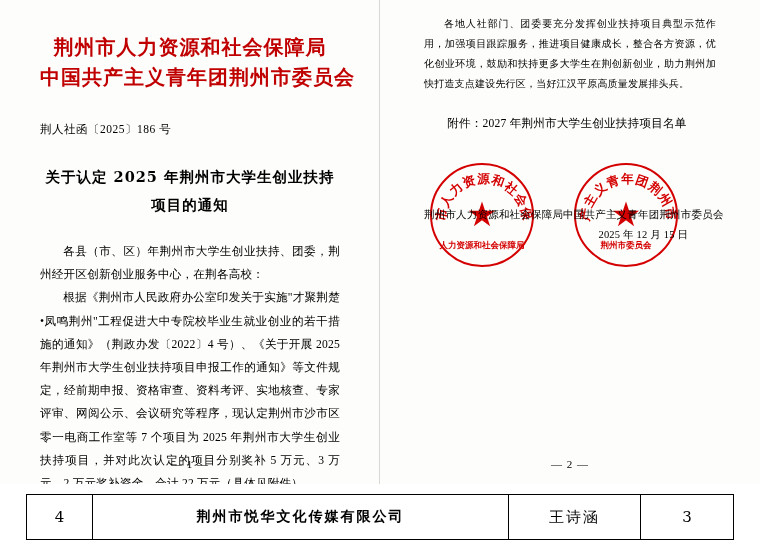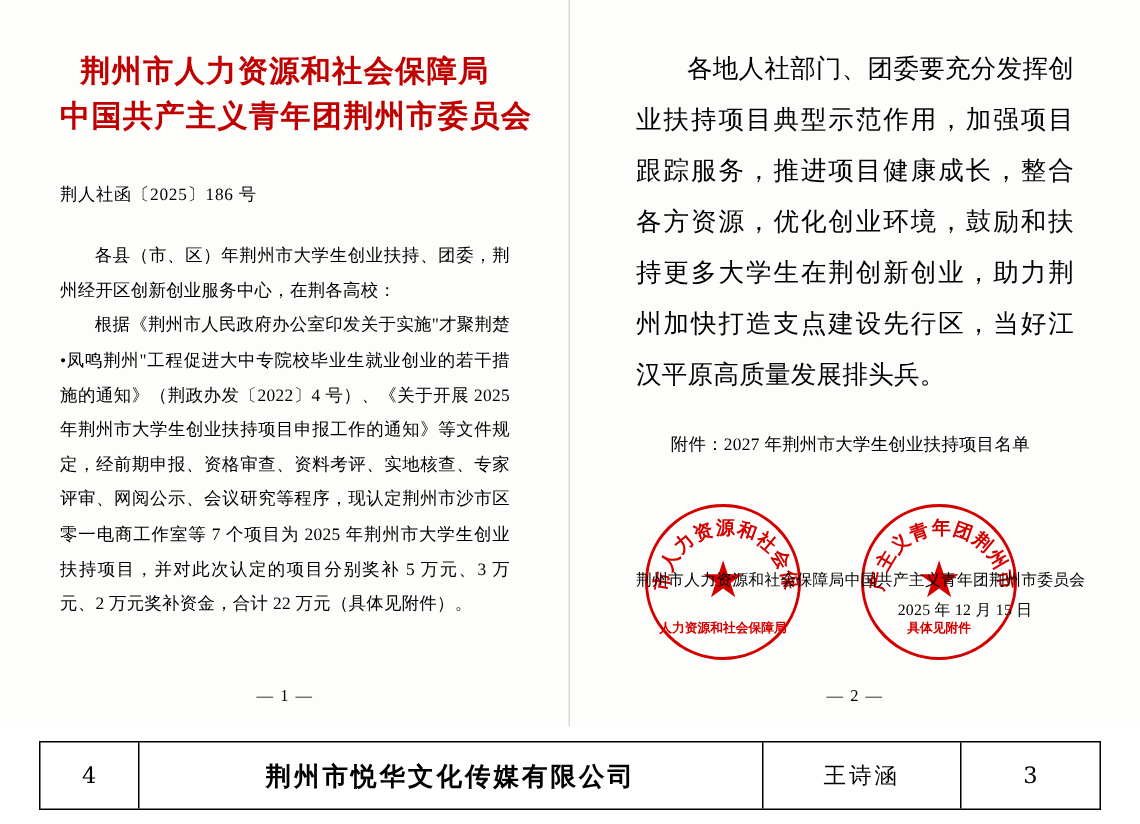--- a/index.html
+++ b/index.html
@@ -78,25 +78,25 @@
     position: absolute;
     bottom: 14px;
     left: 0; right: 0;
     text-align: center;
     font-size: 11px;
     letter-spacing: 1px;
   }
 
   
   .right-body {
-    font-size: 17px;
+    font-size: 10px;
     line-height: 2.0;
     text-align: justify;
     letter-spacing: 0.2px;
-    margin-top: 15px;
+    margin-top: 0;
   }
   .right-body p { margin: 0; }
   .attach-line {
     margin-top: 22px;
     font-size: 11.6px;
     text-indent: 2em;
     letter-spacing: 0.2px;
   }
   .signature-block {
     position: relative;
@@ -175,40 +175,44 @@
   }
   .bt-cell {
     display: flex;
     align-items: center;
     justify-content: center;
     border-right: 1.6px solid #000;
     font-family: "DejaVu Serif", serif;
   }
   .bt-cell:last-child { border-right: none; }
   .bt-idx { width: 66px; font-size: 15px; }
-  .bt-name { flex: 1; font-size: 17px; letter-spacing: 2px; font-weight: bold; }
+  .bt-name { flex: 1; font-size: 14px; letter-spacing: 2px; font-weight: bold; }
   .bt-person { width: 132px; font-size: 15px; letter-spacing: 2px; text-align: right; }
   .bt-count { width: 92px; font-size: 15px; }
 </style>
 </head>
 <body>
 
 <div id="page">
 
   <div class="doc-pages">
 
     <div class="page-col page-left">
 
       <div class="red-header">
         <div class="line">荆州市人力资源和社会保障局</div>
         <div class="line">中国共产主义青年团荆州市委员会</div>
       </div>
 
       <div class="doc-number">荆人社函〔2025〕186 号</div>
 
+      <div class="doc-title">
+        <div>关于认定 2025 年荆州市大学生创业扶持</div>
+        <div>项目的通知</div>
+      </div>
 
       <div class="body-text">
         <p class="indent2">各县（市、区）年荆州市大学生创业扶持、团委，荆州经开区创新创业服务中心，在荆各高校：</p>
         <p class="indent2">根据《荆州市人民政府办公室印发关于实施"才聚荆楚•凤鸣荆州"工程促进大中专院校毕业生就业创业的若干措施的通知》（荆政办发〔2022〕4 号）、《关于开展 2025 年荆州市大学生创业扶持项目申报工作的通知》等文件规定，经前期申报、资格审查、资料考评、实地核查、专家评审、网阅公示、会议研究等程序，现认定荆州市沙市区零一电商工作室等 7 个项目为 2025 年荆州市大学生创业扶持项目，并对此次认定的项目分别奖补 5 万元、3 万元、2 万元奖补资金，合计 22 万元（具体见附件）。</p>
       </div>
 
       <div class="page-num">— 1 —</div>
     </div>
 
     <div class="page-divider"></div>
@@ -239,21 +243,21 @@
         <div class="seal seal-right">
           <svg class="arc" viewBox="0 0 104 104">
             <defs>
               <path id="arcpath2" d="M 13,57 A 39,39 0 1 1 91,57"></path>
             </defs>
             <text>
               <textPath href="#arcpath2" startOffset="50%" text-anchor="middle">中国共产主义青年团荆州市委员会</textPath>
             </text>
           </svg>
           <div class="star">★</div>
-          <div class="bottom-txt">具体见附件</div>
+          <div class="bottom-txt">荆州市委员会</div>
         </div>
 
         <div class="sig-row">
           <div class="sig-col">
             <div class="org">荆州市人力资源和社会保障局</div>
           </div>
           <div class="sig-col">
             <div class="org">中国共产主义青年团荆州市委员会</div>
             <div class="date">2025 年 12 月 15 日</div>
           </div>

